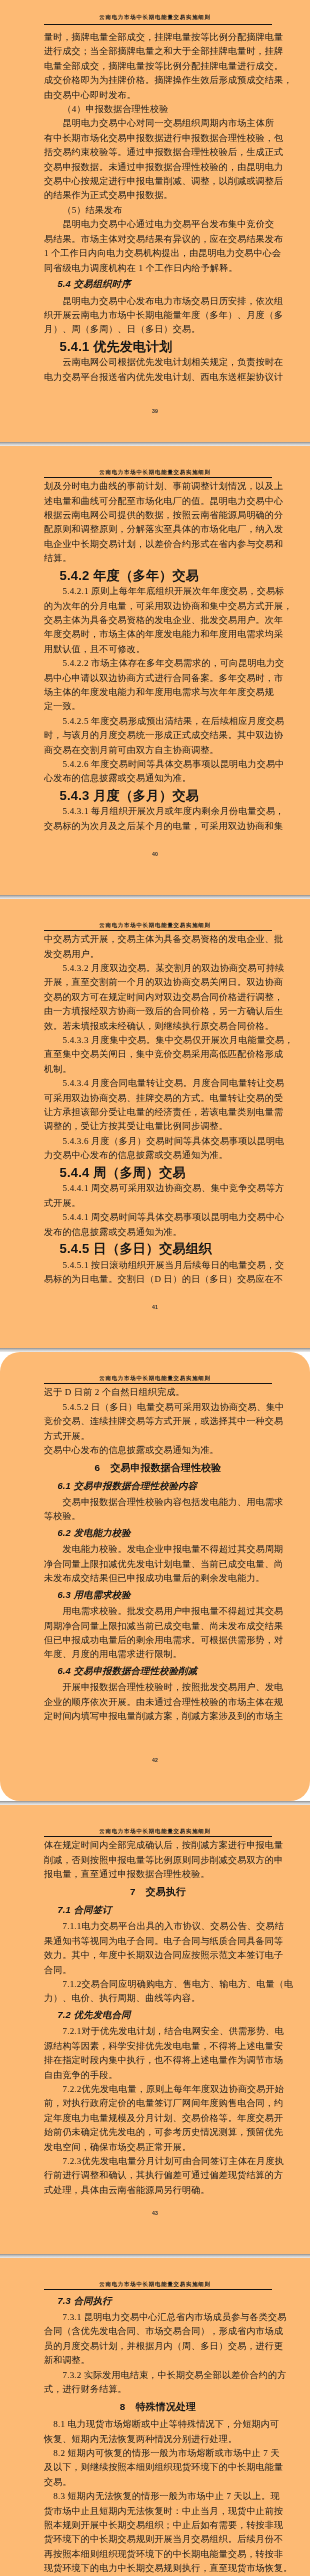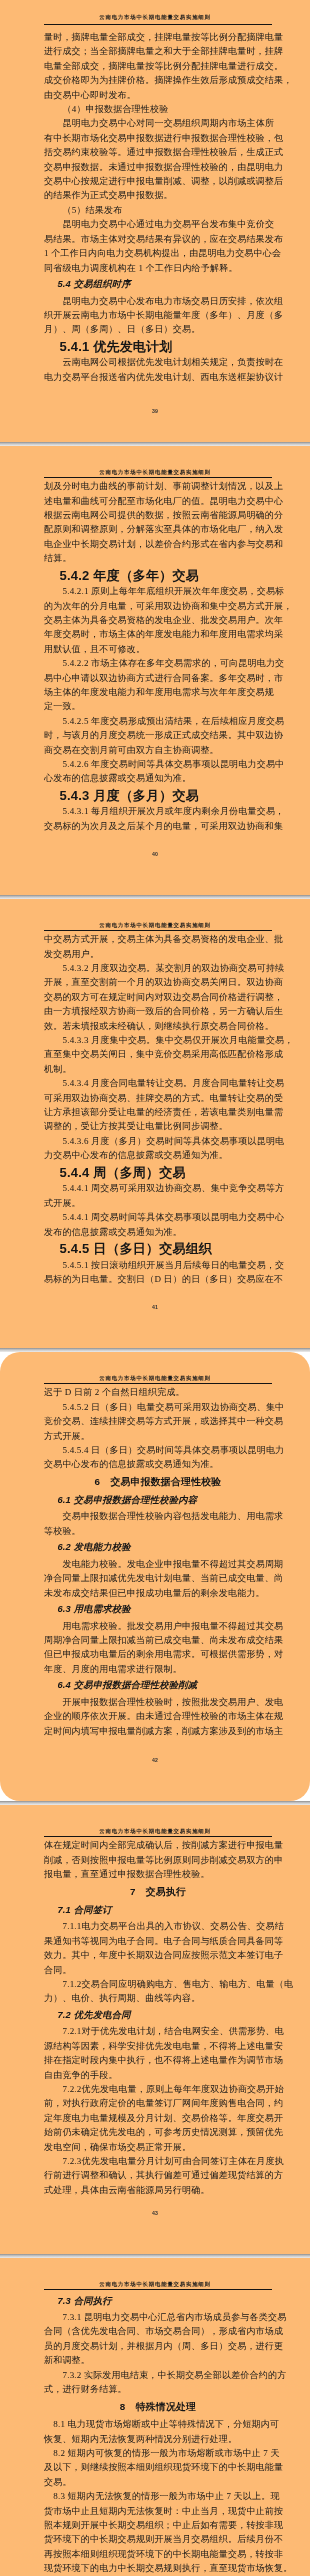--- a/index.html
+++ b/index.html
@@ -129,21 +129,20 @@
   </section>
     <div class="gap"></div>
     <section class="page" style="height: 449px; border-radius: 20px;">
     <div class="hdr">云南电力市场中长期电能量交易实施细则</div>
     <div class="rule"></div>
     <div class="content">
         <div class="ln s-b">迟于 D 日前 2 个自然日组织完成。</div>
         <div class="ln s-p">5.4.5.2 日（多日）电量交易可采用双边协商交易、集中</div>
         <div class="ln s-b">竞价交易、连续挂牌交易等方式开展，或选择其中一种交易</div>
         <div class="ln s-b">方式开展。</div>
-        <div class="ln s-p">5.4.5.4 日（多日）交易时间等具体交易事项以昆明电力</div>
         <div class="ln s-b">交易中心发布的信息披露或交易通知为准。</div>
         <div class="ln s-h1">6　交易申报数据合理性校验</div>
         <div class="ln s-h2">6.1 交易申报数据合理性校验内容</div>
         <div class="ln s-p">交易申报数据合理性校验内容包括发电能力、用电需求</div>
         <div class="ln s-b">等校验。</div>
         <div class="ln s-h2">6.2 发电能力校验</div>
         <div class="ln s-p">发电能力校验。发电企业申报电量不得超过其交易周期</div>
         <div class="ln s-b">净合同量上限扣减优先发电计划电量、当前已成交电量、尚</div>
         <div class="ln s-b">未发布成交结果但已申报成功电量后的剩余发电能力。</div>
         <div class="ln s-h2">6.3 用电需求校验</div>

